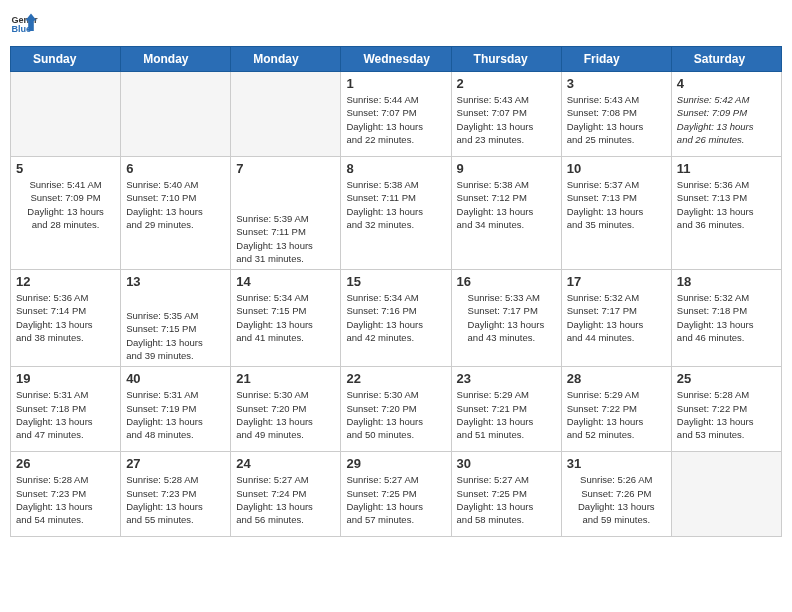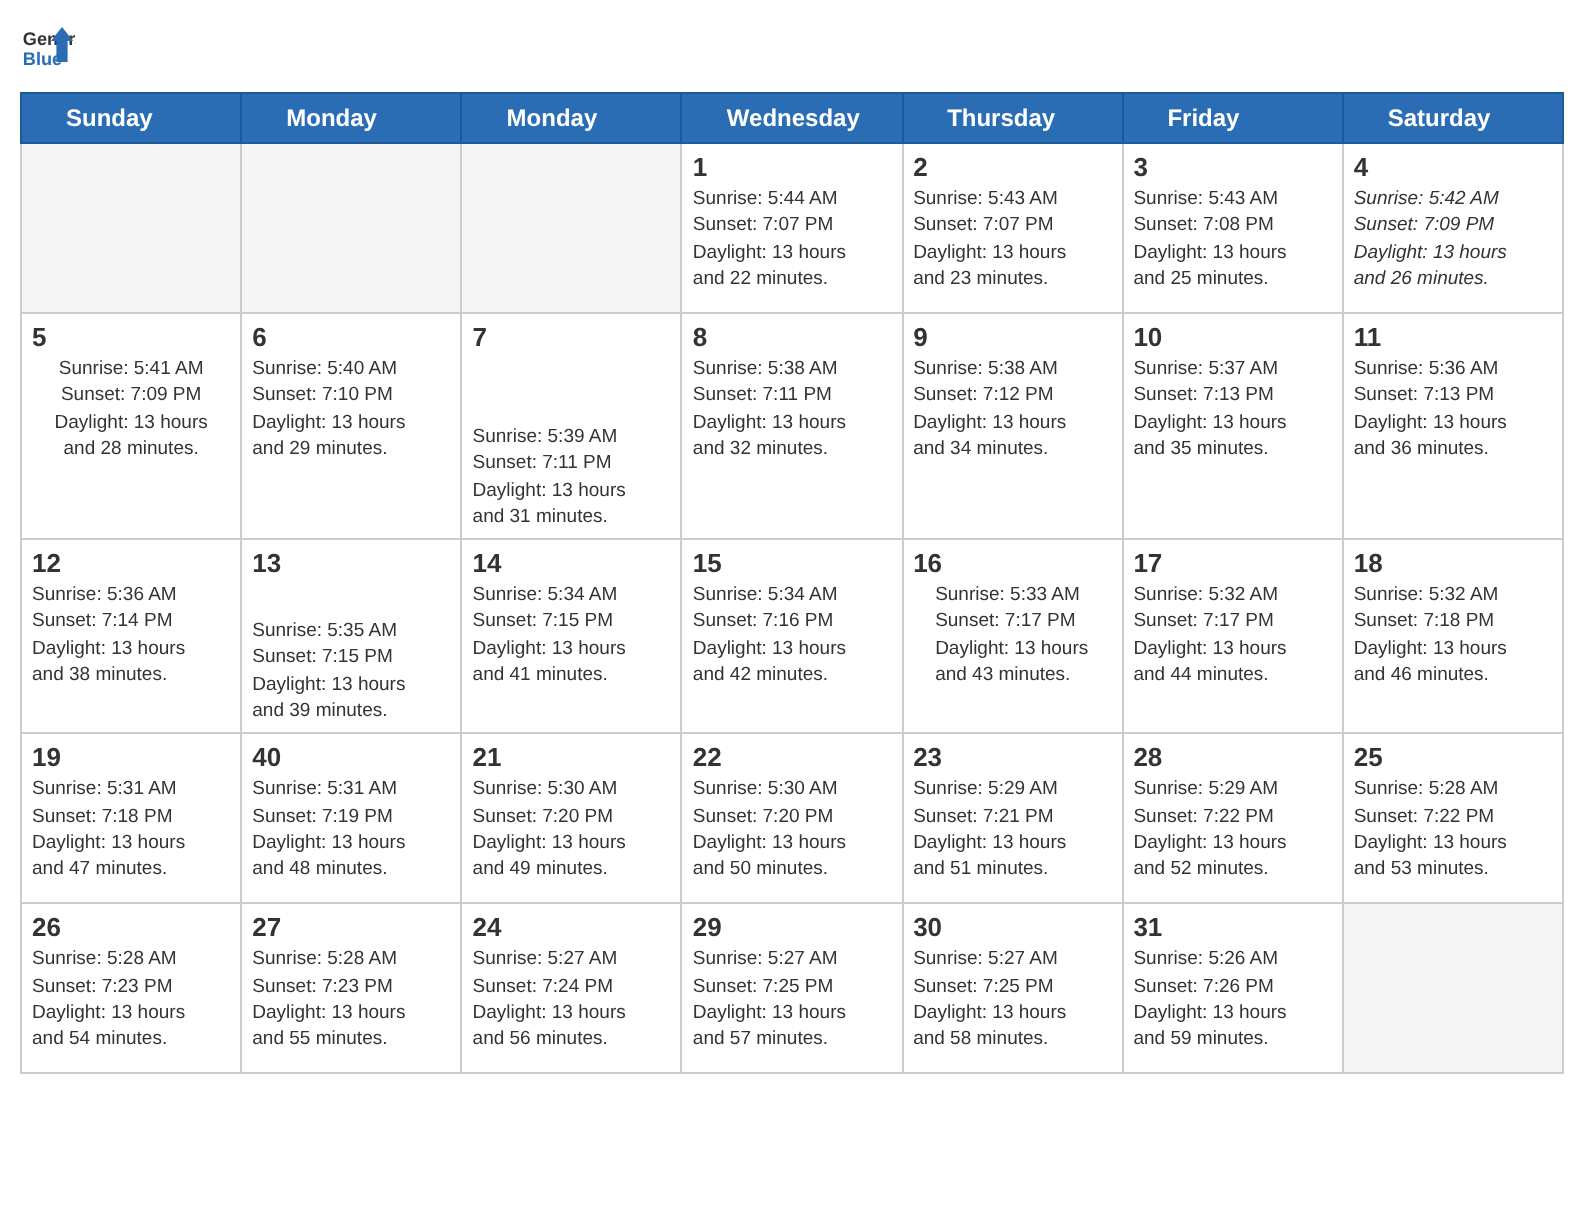--- a/index.html
+++ b/index.html
@@ -315,21 +315,21 @@
         </td>
         <td>
           <span class="day-num">30</span>
           <div class="day-info" style="white-space: pre-line;">Sunrise: 5:27 AM
 Sunset: 7:25 PM
 Daylight: 13 hours
 and 58 minutes.</div>
         </td>
         <td>
           <span class="day-num">31</span>
-          <div class="day-info" style="white-space: pre-line;">Sunrise: 5:26 AM
+          <div class="day-info" style="white-space: pre-line; text-align: center;">Sunrise: 5:26 AM
 Sunset: 7:26 PM
 Daylight: 13 hours
 and 59 minutes.</div>
         </td>
         <td class="empty"></td>
       </tr>
     </tbody>
 </table>
 
 </body></html>

